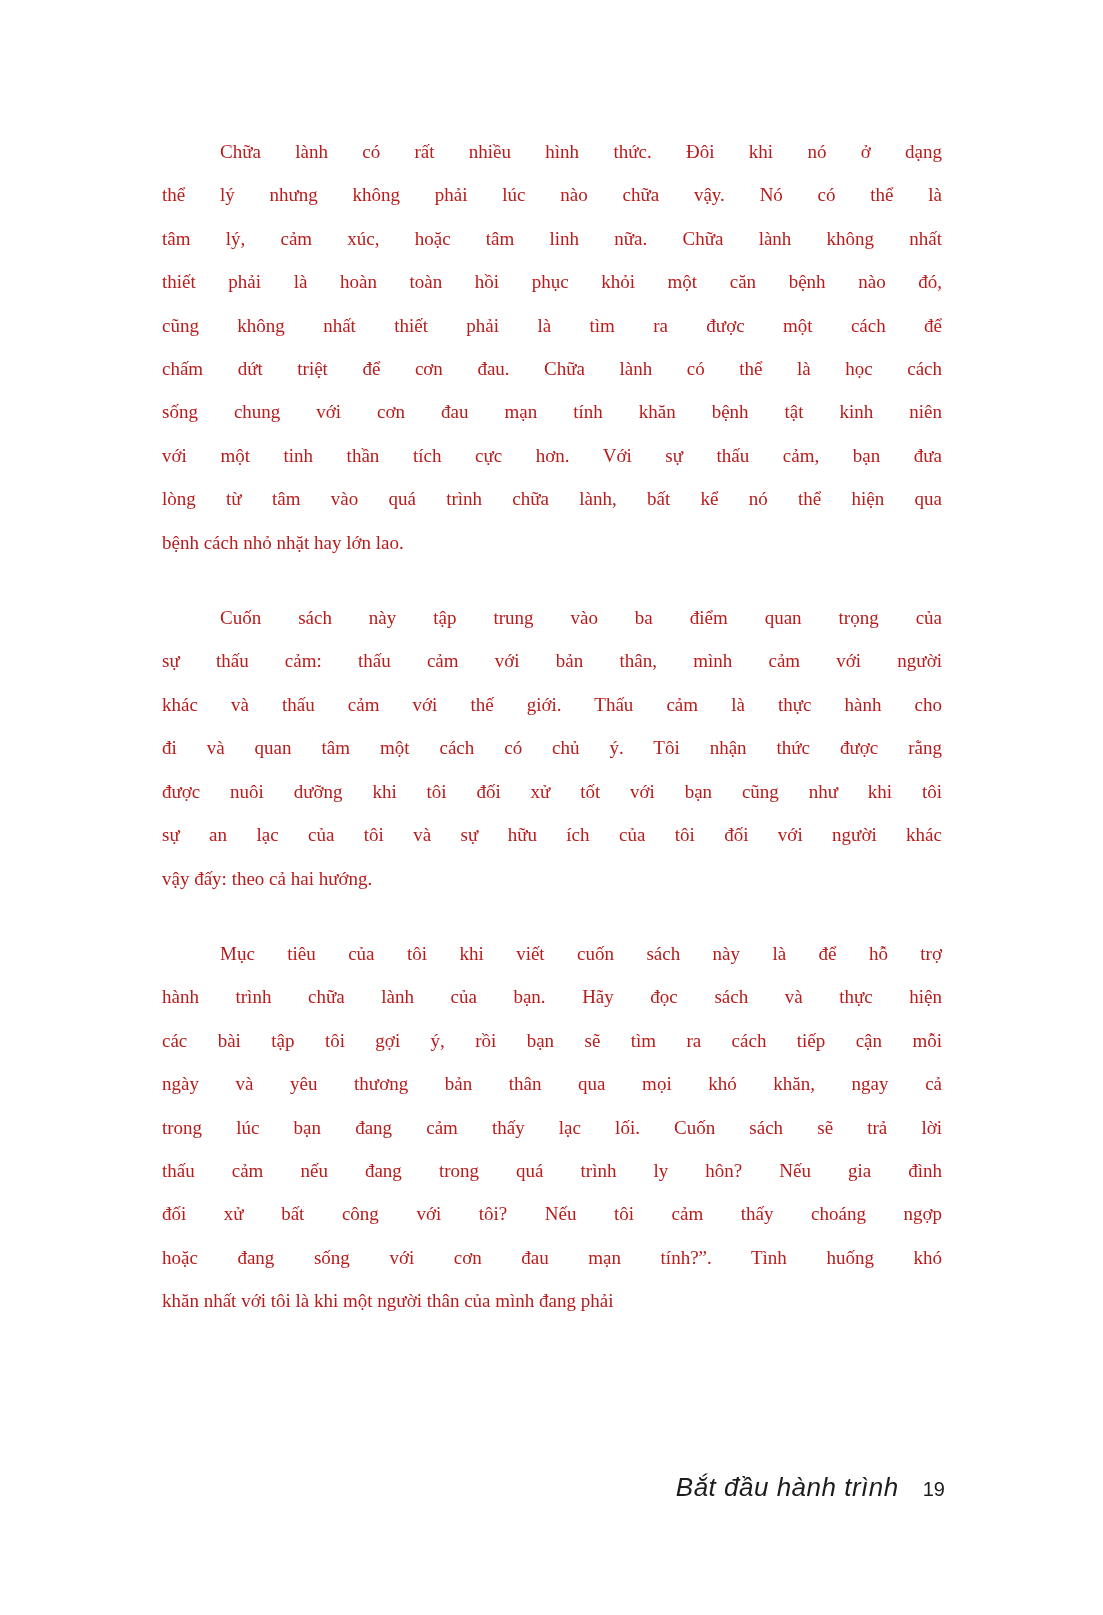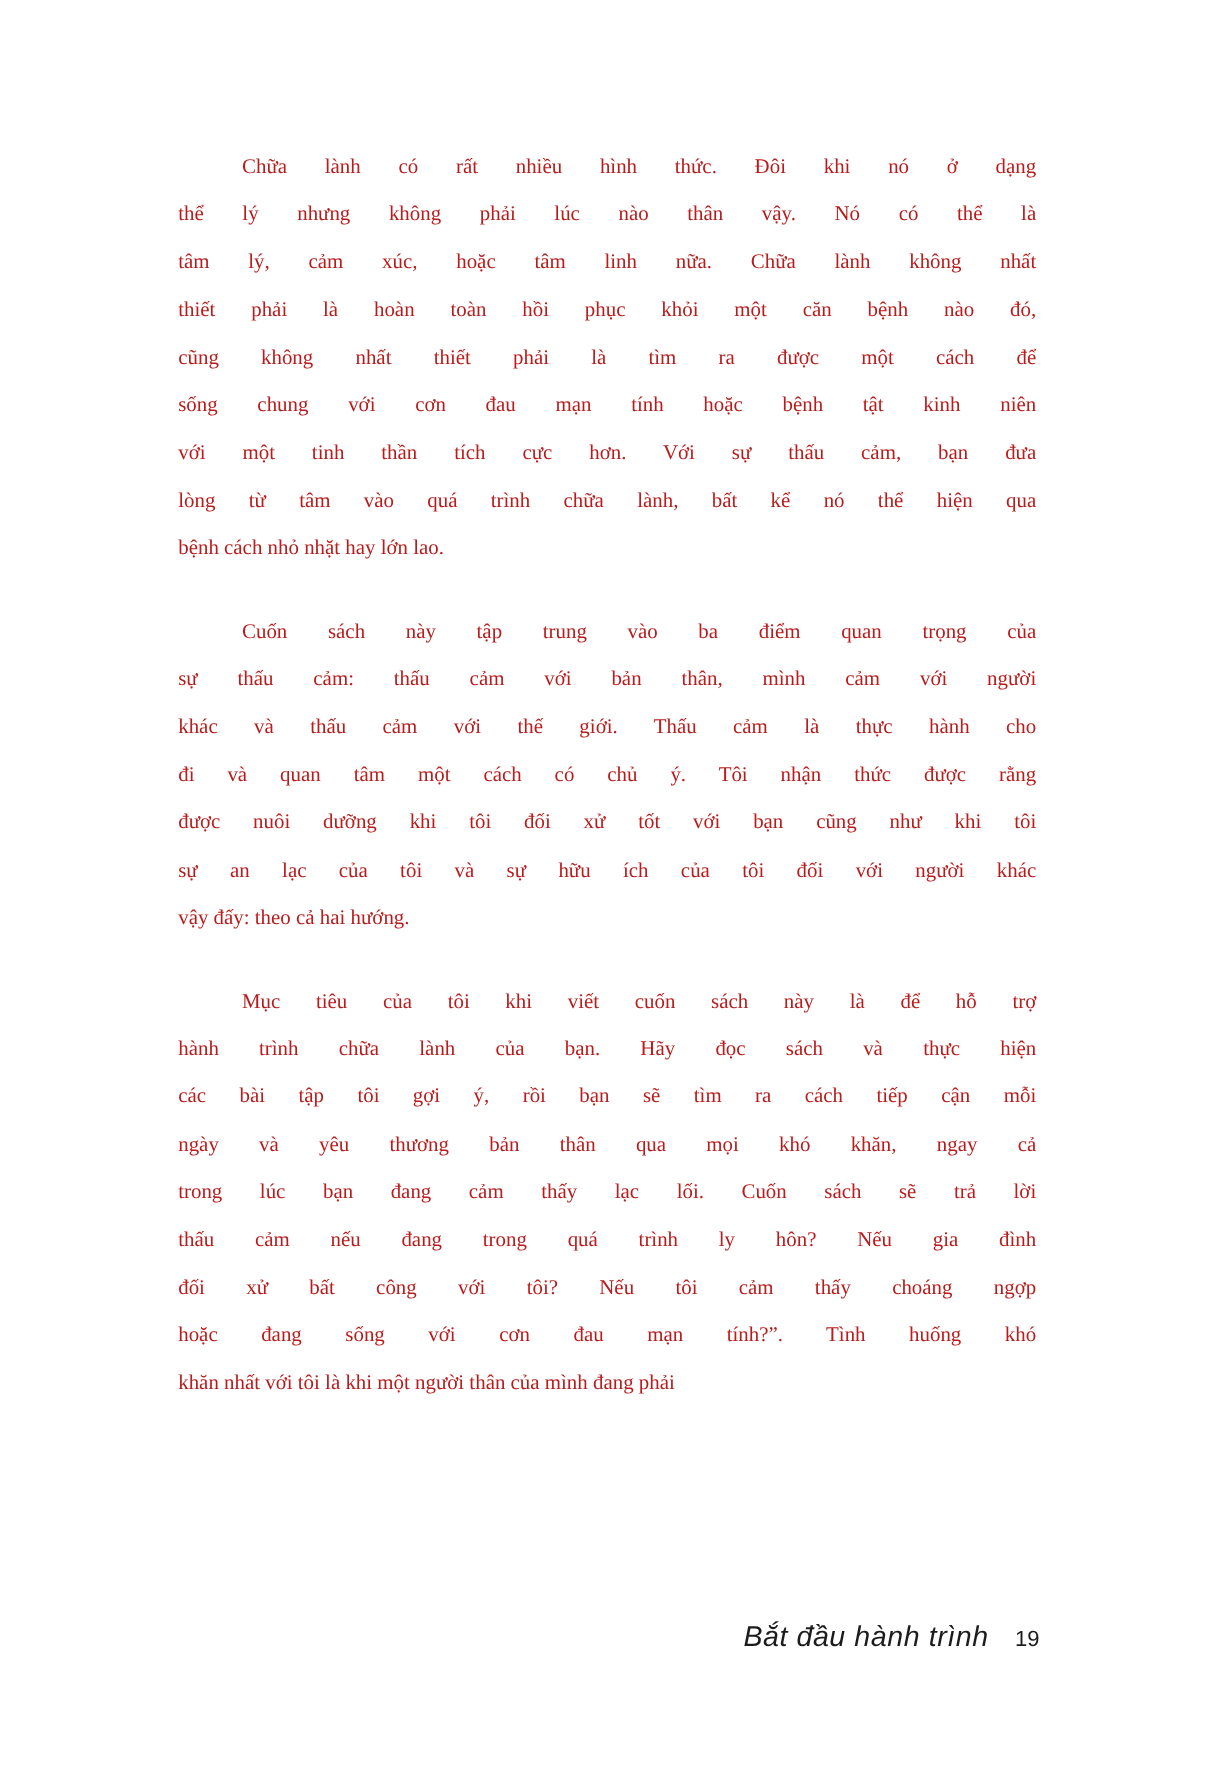--- a/index.html
+++ b/index.html
@@ -65,25 +65,26 @@
   }
 </style>
 </head>
 <body>
 
 <div class="page">
 
   <div class="text-body">
       <div class="paragraph">
         <div class="line first">Chữa lành có rất nhiều hình thức. Đôi khi nó ở dạng</div>
-        <div class="line">thể lý nhưng không phải lúc nào thân vậy. Nó có thể là</div>
+        <div class="line">thể lý nhưng không phải lúc nào chữa vậy. Nó có thể là</div>
         <div class="line">tâm lý, cảm xúc, hoặc tâm linh nữa. Chữa lành không nhất</div>
         <div class="line">thiết phải là hoàn toàn hồi phục khỏi một căn bệnh nào đó,</div>
         <div class="line">cũng không nhất thiết phải là tìm ra được một cách để</div>
-        <div class="line">sống chung với cơn đau mạn tính hoặc bệnh tật kinh niên</div>
+        <div class="line">chấm dứt triệt để cơn đau. Chữa lành có thể là học cách</div>
+        <div class="line">sống chung với cơn đau mạn tính khăn bệnh tật kinh niên</div>
         <div class="line">với một tinh thần tích cực hơn. Với sự thấu cảm, bạn đưa</div>
         <div class="line">lòng từ tâm vào quá trình chữa lành, bất kể nó thể hiện qua</div>
         <div class="line last">bệnh cách nhỏ nhặt hay lớn lao.</div>
       </div>
       <div class="paragraph">
         <div class="line first">Cuốn sách này tập trung vào ba điểm quan trọng của</div>
         <div class="line">sự thấu cảm: thấu cảm với bản thân, mình cảm với người</div>
         <div class="line">khác và thấu cảm với thế giới. Thấu cảm là thực hành cho</div>
         <div class="line">đi và quan tâm một cách có chủ ý. Tôi nhận thức được rằng</div>
         <div class="line">được nuôi dưỡng khi tôi đối xử tốt với bạn cũng như khi tôi</div>

